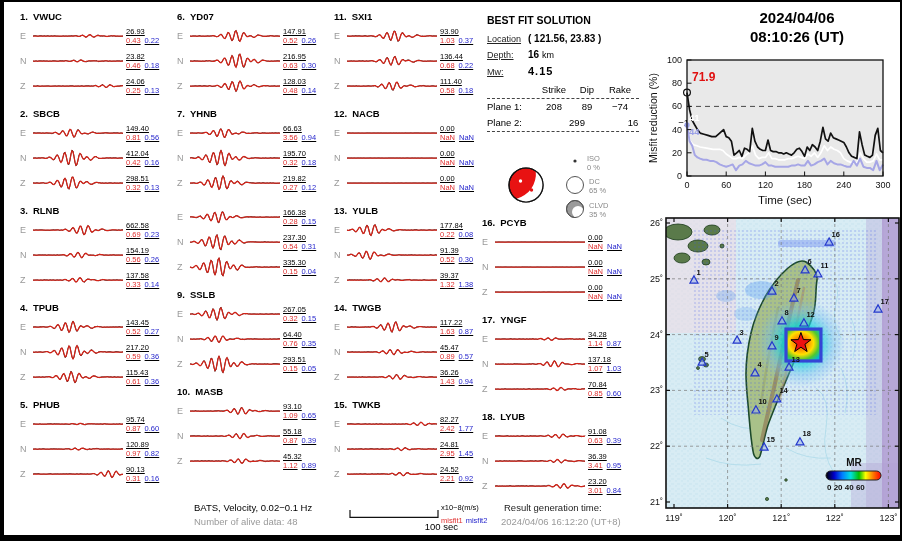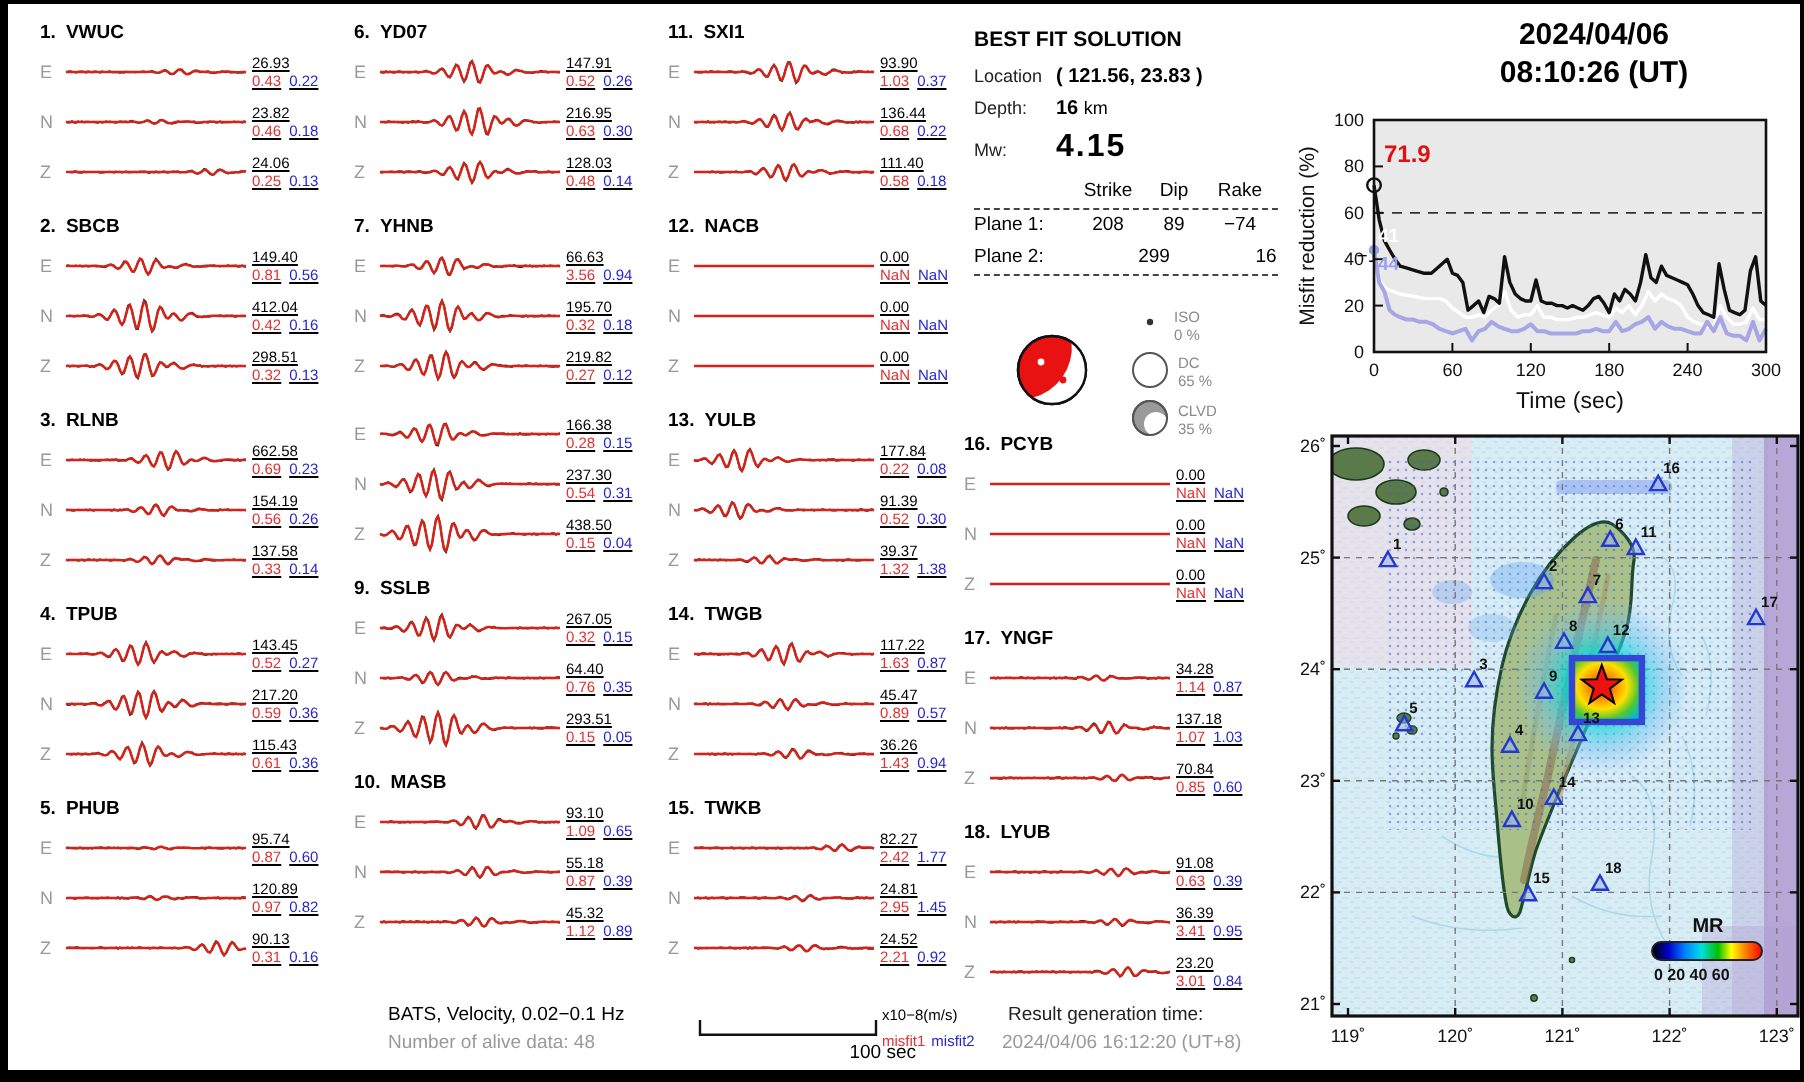--- a/index.html
+++ b/index.html
@@ -17,24 +17,24 @@
   .chan-label{width:13px;font-size:9px;color:#999;flex:none;}
   .wave-svg{width:90px;height:25px;flex:none;overflow:visible;}
   .nums{margin-left:3px;font-size:7.5px;line-height:9px;white-space:nowrap;text-decoration:underline;}
   .amp{color:#000;}
   .m1{color:#e03030;margin-right:4px;}
   .m2{color:#2525cc;}
   
   .solution{position:absolute;left:483px;top:12px;width:160px;}
   .sol-title{font-weight:bold;font-size:10.5px;margin-bottom:7px;}
   .sol-row{font-size:9px;margin-bottom:5px;display:flex;align-items:baseline;}
-  .sol-label{width:41px;color:#222;flex:none;}
+  .sol-label{width:41px;color:#222;flex:none;text-decoration:underline;}
   .sol-value{font-weight:bold;font-size:10px;}
   .sol-unit{font-weight:normal;font-size:9px;}
-  .mw-value{font-weight:bold;font-size:16px;letter-spacing:1px;}
+  .mw-value{font-weight:bold;font-size:11px;letter-spacing:1px;}
   .plane-table{font-size:9.5px;margin-top:2px;width:152px;}
   .pt-row{display:grid;grid-template-columns:48px 38px 28px 38px;height:16px;line-height:16px;}
   .pt-head{border-bottom:1px dashed #444;}
   .pt-row:last-child{border-bottom:1px dashed #444;gap:23px;}
   .pt-c{text-align:center;}
   
   .datetime{position:absolute;left:690px;top:6px;width:206px;text-align:center;font-weight:bold;font-size:15px;line-height:19px;}
   
   #misfit-svg{position:absolute;left:641px;top:42px;width:261px;height:172px;overflow:visible;}
   #map-svg{position:absolute;left:637px;top:210px;width:265px;height:329px;overflow:visible;}
@@ -334,21 +334,21 @@
             <div><span class="m1">0.54</span><span class="m2">0.31</span></div>
           </div>
         </div>
         <div class="chan-row">
           <span class="chan-label">Z</span>
           <svg class="wave-svg" viewBox="0 0 90 25">
             <path d="M0,13L1,13.3L2,13.6L3,13.5L4,12.9L5,12.2L6,11.2L7,11.9L8,13.7L9,15.5L10,15.4L11,14.7L12,11.8L13,9.1L14,9.0L15,11.2L16,15.7L17,18.7L18,18.4L19,14.2L20,9.4L21,6.1L22,7.2L23,12.5L24,18.8L25,20.9L26,18.5L27,11.5L28,5.7L29,3.9L30,7.4L31,15.4L32,20.8L33,22.1L34,18.6L35,12.4L36,8.0L37,7.6L38,9.4L39,13.6L40,14.7L41,14.5L42,12.7L43,11.3L44,11.3L45,12.5L46,15.1L47,16.3L48,15.9L49,14.3L50,12.1L51,11.3L52,11.1L53,11.2L54,12.2L55,12.9L56,13.2L57,13.2L58,13.0L59,13.6L60,13.5L61,13.0L62,13.2L63,13.2L64,13.0L65,13.1L66,12.5L67,12.6L68,13.1L69,12.8L70,12.9L71,13.2L72,13.4L73,13.3L74,12.9L75,12.8L76,13.3L77,12.7L78,13.4L79,13.3L80,13.0L81,12.7L82,12.8L83,13.1L84,12.9L85,13.0L86,12.6L87,12.6L88,13.4L89,12.7L90,13.1" fill="none" stroke="#222" stroke-width="0.9"></path>
             <path d="M0,13L1,13.4L2,13.8L3,13.6L4,12.9L5,12.0L6,11.5L7,12.0L8,13.4L9,15.0L10,15.6L11,14.5L12,11.9L13,9.5L14,9.0L15,11.3L16,15.2L17,18.2L18,18.1L19,14.5L20,9.5L21,6.5L22,7.7L23,12.7L24,18.3L25,20.6L26,17.8L27,11.6L28,5.8L29,4.3L30,8.1L31,14.8L32,20.3L33,21.4L34,18.0L35,12.5L36,8.5L37,7.8L38,10.1L39,13.1L40,14.8L41,14.3L42,12.5L43,11.1L44,11.2L45,12.8L46,14.7L47,15.9L48,15.6L49,14.2L50,12.5L51,11.4L52,11.2L53,11.7L54,12.5L55,13.1L56,13.4L57,13.4L58,13.3L59,13.2L60,13.1L61,13.1L62,13.0L63,13.0L64,12.9L65,12.9L66,12.9L67,12.9L68,13.0L69,13.0L70,13.0L71,13.0L72,13.0L73,13.0L74,13.0L75,13.0L76,13.0L77,13.0L78,13.0L79,13.0L80,13.0L81,13.0L82,13.0L83,13.0L84,13.0L85,13.0L86,13.0L87,13.0L88,13.0L89,13.0L90,13.0" fill="none" stroke="#d42318" stroke-width="1.25"></path>
           </svg>
           <div class="nums">
-            <div class="amp">438.50</div>
+            <div class="amp">335.30</div>
             <div><span class="m1">0.15</span><span class="m2">0.04</span></div>
           </div>
         </div>
       </div>
       <div class="station-block">
         <div class="st-title"><span class="st-num">9.</span><span class="st-name">SSLB</span></div>
         <div class="chan-row">
           <span class="chan-label">E</span>
           <svg class="wave-svg" viewBox="0 0 90 25">
             <path d="M0,13L1,13.3L2,12.6L3,12.8L4,13.6L5,13.6L6,13.4L7,12.8L8,12.3L9,12.2L10,13.2L11,14.6L12,14.9L13,13.8L14,12.7L15,10.2L16,9.8L17,11.3L18,14.4L19,16.7L20,16.5L21,14.4L22,10.3L23,7.6L24,9.2L25,12.9L26,17.5L27,19.4L28,17.0L29,11.9L30,7.4L31,6.1L32,9.2L33,13.0L34,17.0L35,17.8L36,16.3L37,13.5L38,11.3L39,11.4L40,12.0L41,13.1L42,13.4L43,13.2L44,11.9L45,11.0L46,11.8L47,12.6L48,13.7L49,14.8L50,14.6L51,13.6L52,13.6L53,12.8L54,12.5L55,12.6L56,13.0L57,12.3L58,13.0L59,13.0L60,12.8L61,13.1L62,13.1L63,12.9L64,12.9L65,12.9L66,13.2L67,13.1L68,13.1L69,13.4L70,12.5L71,13.1L72,13.0L73,13.2L74,13.3L75,13.1L76,12.7L77,13.0L78,13.2L79,13.3L80,12.8L81,12.9L82,12.6L83,12.9L84,13.4L85,12.9L86,12.9L87,13.2L88,12.6L89,13.1L90,12.8" fill="none" stroke="#222" stroke-width="0.9"></path>

